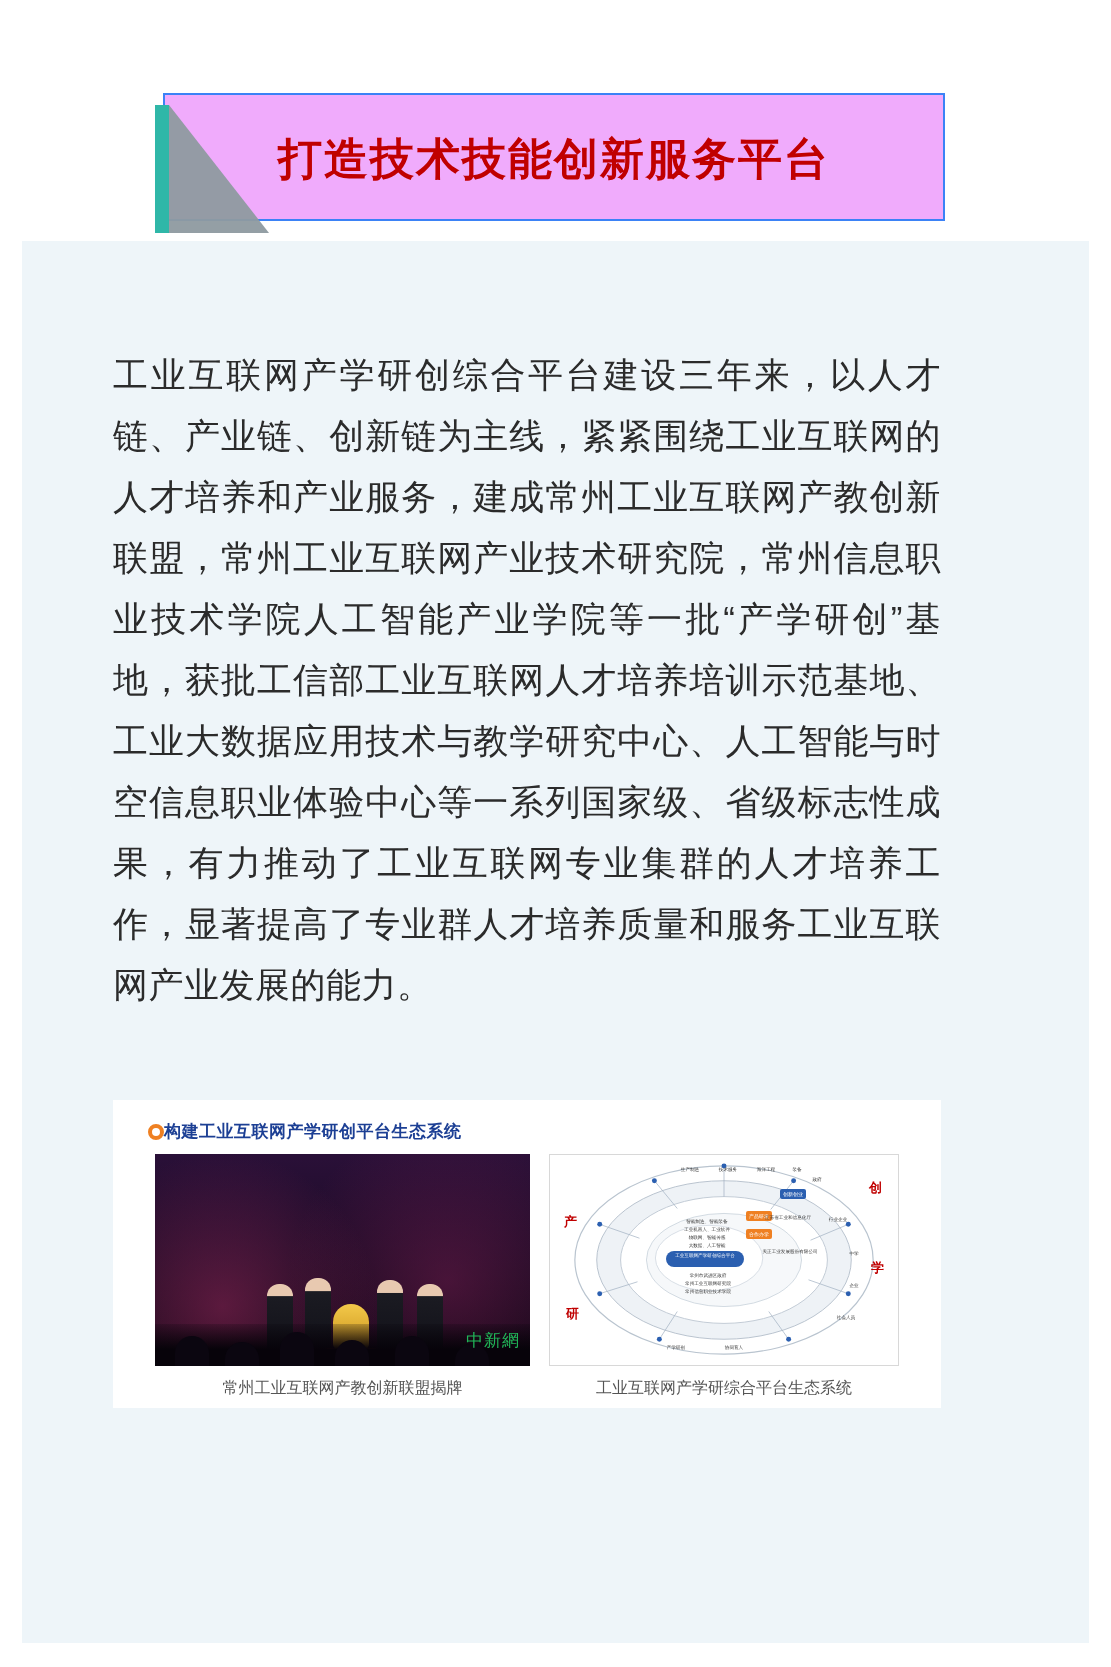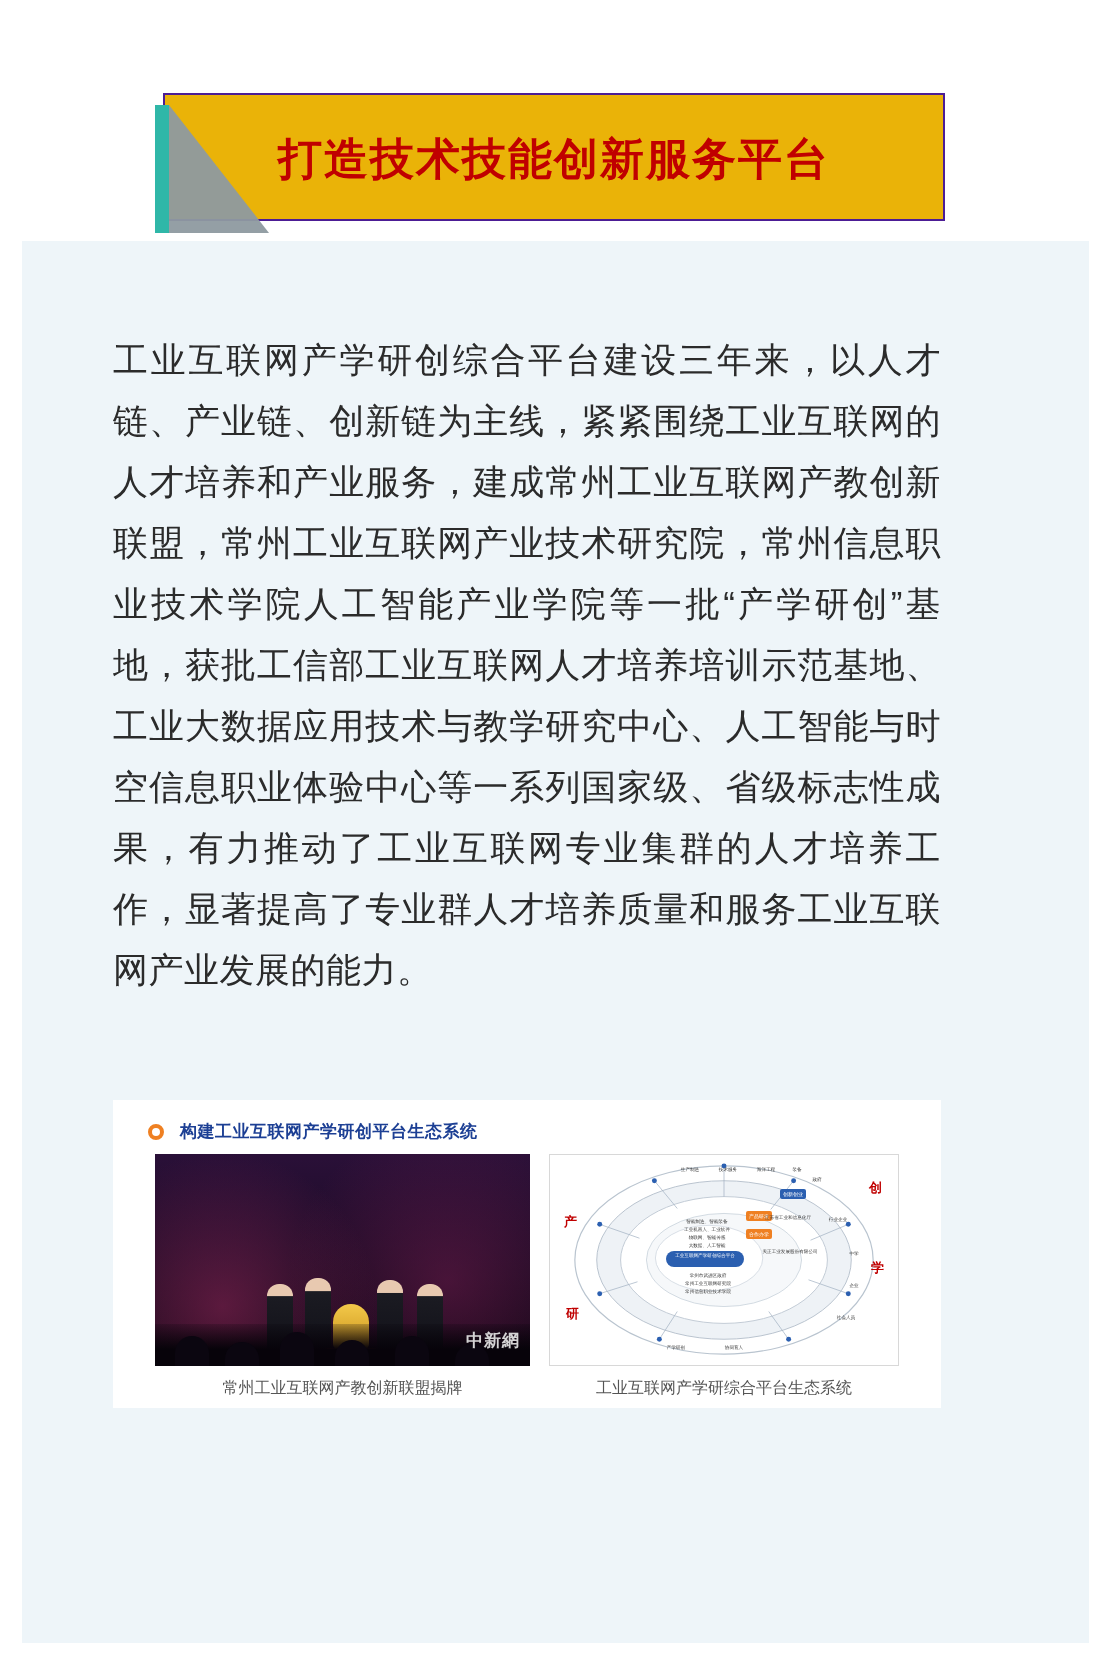--- a/index.html
+++ b/index.html
@@ -21,22 +21,22 @@
   }
 
   
   .header {
     position: absolute;
     left: 163px;
     top: 93px;
     width: 782px;
     height: 128px;
     box-sizing: border-box;
-    border: 2px solid #4c1d95;
-    background: #eab308;
+    border: 2px solid #3b82f6;
+    background: #f0abfc;
   }
   .header-bar {
     position: absolute;
     left: -10px;
     top: 10px;
     width: 14px;
     height: 128px;
     background: #2fb7a8;
   }
   .header-shadow {
@@ -70,21 +70,21 @@
     left: 22px;
     top: 241px;
     width: 1067px;
     height: 1402px;
     background: #eef5f9;
   }
 
   .paragraph {
     position: absolute;
     left: 113px;
-    top: 329px;
+    top: 344px;
     width: 828px;
     font-size: 35px;
     line-height: 61px;
     color: #2b2b2b;
     text-align: justify;
     text-justify: inter-ideograph;
     font-family: "Liberation Sans", "DejaVu Sans", sans-serif;
     letter-spacing: 0.5px;
   }
 
@@ -96,21 +96,21 @@
     width: 828px;
     height: 308px;
     background: #ffffff;
   }
   .figure-heading {
     position: absolute;
     left: 35px;
     top: 20px;
     display: flex;
     align-items: center;
-    gap: 16px;
+    gap: 0;
   }
   .figure-heading .dot {
     width: 16px;
     height: 16px;
     border-radius: 50%;
     border: 4px solid #ef8022;
     box-sizing: border-box;
     background: #ffffff;
   }
   .figure-heading .htext {
@@ -243,23 +243,23 @@
     bottom: 0;
     width: 34px;
     height: 30px;
     background: #0b0610;
     border-radius: 17px 17px 0 0;
   }
   .watermark {
     position: absolute;
     right: 10px;
     bottom: 14px;
-    color: #e5e5e5;
+    color: #22c55e;
     font-size: 17px;
-    font-weight: bold;
+    font-weight: normal;
     opacity: 0.92;
     letter-spacing: 1px;
   }
 
   
   .diag {
     position: absolute;
     left: 0; top: 0; width: 100%; height: 100%;
   }
   .diag-label {

